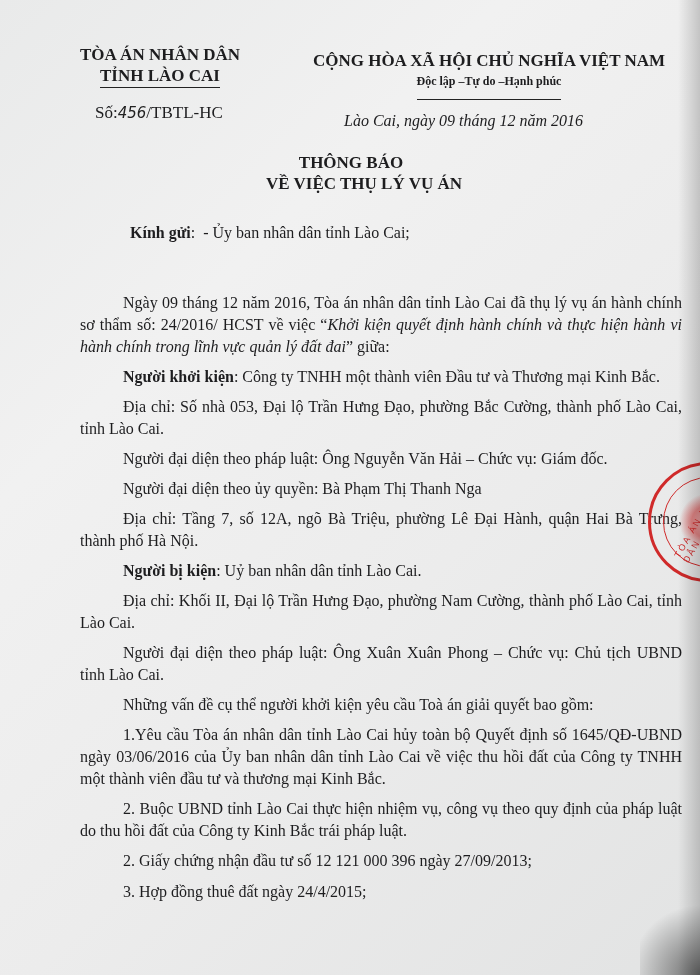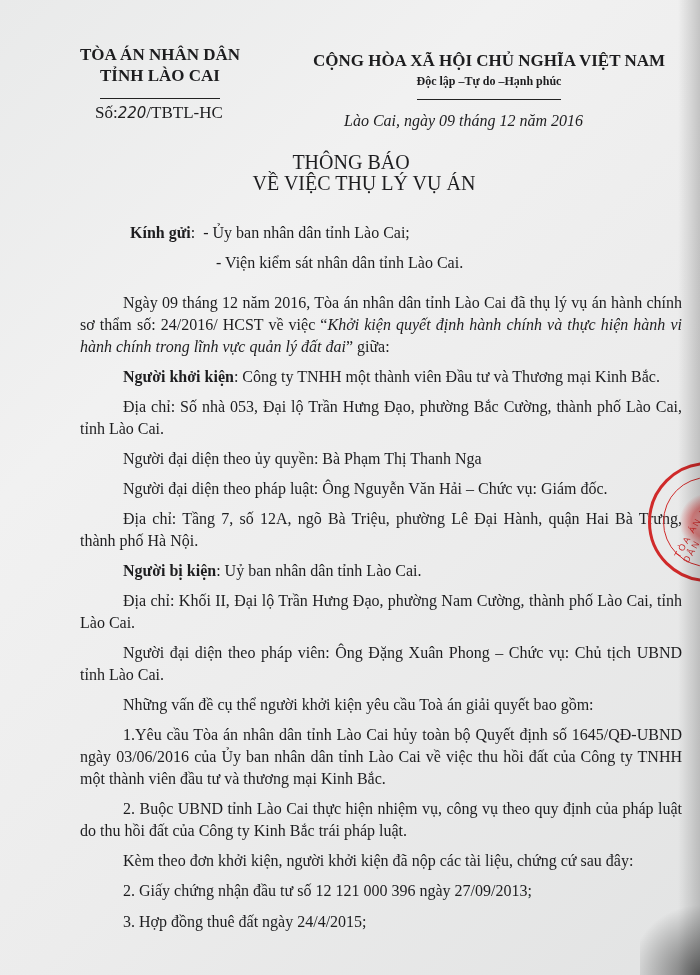--- a/index.html
+++ b/index.html
@@ -8,30 +8,30 @@
     background: linear-gradient(135deg, #e9eaea 0%, #f1f1f1 30%, #ececec 60%, #e2e3e3 100%);
     font-family: "Liberation Serif", "DejaVu Serif", serif;
     color: #1d1d1f;
     position: relative;
   }
   .page { position: absolute; left: 0; top: 0; width: 700px; height: 975px; }
   .header-left {
     position: absolute; left: 60px; top: 44px; width: 200px; text-align: center;
     font-weight: bold; font-size: 17px; line-height: 21px;
   }
-  .header-left .line2 { display: inline-block; border-bottom: 1.5px solid #222; padding-bottom: 12px; text-align: center; }
+  .header-left .line2 { display: inline-block; border-bottom: 1.5px solid #222; padding-bottom: 1px; text-align: center; }
   .doc-number { position: absolute; left: 95px; top: 103px; font-size: 17px; }
   .doc-number .hand { font-family: "DejaVu Sans", sans-serif; font-style: italic; font-size: 15px; color: #222; }
   .header-right {
     position: absolute; left: 300px; top: 50px; width: 378px; text-align: center;
   }
   .header-right .nation { font-weight: bold; font-size: 17px; line-height: 21px; white-space: nowrap; }
   .header-right .motto { font-weight: bold; font-size: 12px; line-height: 20px; display: inline-block; border-bottom: 1.5px solid #222; padding-bottom: 8px; }
   .place-date { position: absolute; left: 344px; top: 112px; font-style: italic; font-size: 16px; }
-  .title { position: absolute; left: 0; width: 612px; top: 152px; text-align: center; font-weight: normal; font-size: 20px; line-height: 21px; }
+  .title { position: absolute; left: 0; width: 612px; top: 152px; text-align: center; font-weight: bold; font-size: 17px; line-height: 21px; }
   .title .t1 { padding-left: 90px; }
   .title .t2 { padding-left: 116px; }
   .recipients { position: absolute; left: 130px; top: 218px; font-size: 16px; line-height: 30px; }
   .recipients .lbl { font-weight: bold; }
   .recipients .r2 { padding-left: 86px; }
   .body { position: absolute; left: 80px; top: 292px; width: 602px; font-size: 16px; line-height: 22px; }
   .para { margin: 0 0 8px 0; text-align: justify; text-indent: 43px; }
   .para.list { margin-bottom: 9px; }
   .para b { font-weight: bold; margin-top: 10px; }
   .para i { font-style: italic; }
@@ -49,54 +49,52 @@
 <body>
 
 <div class="page">
 
   <div class="header-left">
     <div>TÒA ÁN NHÂN DÂN</div>
     <div class="line2">TỈNH LÀO CAI</div>
   </div>
 
   <div class="doc-number">
-    <span>Số:</span><span class="hand">220</span><span>/TBTL-HC</span>
+    <span>Số:</span><span class="hand">456</span><span>/TBTL-HC</span>
   </div>
 
   <div class="header-right">
     <div class="nation">CỘNG HÒA XÃ HỘI CHỦ NGHĨA VIỆT NAM</div>
     <div class="motto">Độc lập –Tự do –Hạnh phúc</div>
   </div>
 
   <div class="place-date">Lào Cai, ngày 09 tháng 12 năm 2016</div>
 
   <div class="title">
     <div class="t1">THÔNG BÁO</div>
     <div class="t2">VỀ VIỆC THỤ LÝ VỤ ÁN</div>
   </div>
 
   <div class="recipients">
     <div><span class="lbl">Kính gửi</span>:&nbsp;&nbsp;<span>- Ủy ban nhân dân tỉnh Lào Cai;</span></div>
-    <div class="r2">- Viện kiểm sát nhân dân tỉnh Lào Cai.</div>
   </div>
 
   <div class="body">
     <p class="para"><span>Ngày 09 tháng 12 năm 2016, Tòa án nhân dân tỉnh Lào Cai đã thụ lý vụ án hành chính sơ thẩm số: 24/2016/ HCST về việc “</span><i>Khởi kiện quyết định hành chính và thực hiện hành vi hành chính trong lĩnh vực quản lý đất đai</i><span>” giữa:</span></p>
     <p class="para"><b>Người khởi kiện</b><span>: Công ty TNHH một thành viên Đầu tư và Thương mại Kinh Bắc.</span></p>
     <p class="para">Địa chỉ: Số nhà 053, Đại lộ Trần Hưng Đạo, phường Bắc Cường, thành phố Lào Cai, tỉnh Lào Cai.</p>
+    <p class="para">Người đại diện theo pháp luật: Ông Nguyễn Văn Hải – Chức vụ: Giám đốc.</p>
     <p class="para">Người đại diện theo ủy quyền: Bà Phạm Thị Thanh Nga</p>
-    <p class="para">Người đại diện theo pháp luật: Ông Nguyễn Văn Hải – Chức vụ: Giám đốc.</p>
     <p class="para">Địa chỉ: Tầng 7, số 12A, ngõ Bà Triệu, phường Lê Đại Hành, quận Hai Bà Trưng, thành phố Hà Nội.</p>
     <p class="para"><b>Người bị kiện</b><span>: Uỷ ban nhân dân tỉnh Lào Cai.</span></p>
     <p class="para">Địa chỉ: Khối II, Đại lộ Trần Hưng Đạo, phường Nam Cường, thành phố Lào Cai, tỉnh Lào Cai.</p>
-    <p class="para">Người đại diện theo pháp viên: Ông Đặng Xuân Phong – Chức vụ: Chủ tịch UBND tỉnh Lào Cai.</p>
+    <p class="para">Người đại diện theo pháp luật: Ông Xuân Xuân Phong – Chức vụ: Chủ tịch UBND tỉnh Lào Cai.</p>
     <p class="para">Những vấn đề cụ thể người khởi kiện yêu cầu Toà án giải quyết bao gồm:</p>
     <p class="para">1.Yêu cầu Tòa án nhân dân tỉnh Lào Cai hủy toàn bộ Quyết định số 1645/QĐ-UBND ngày 03/06/2016 của Ủy ban nhân dân tỉnh Lào Cai về việc thu hồi đất của Công ty TNHH một thành viên đầu tư và thương mại Kinh Bắc.</p>
     <p class="para">2. Buộc UBND tỉnh Lào Cai thực hiện nhiệm vụ, công vụ theo quy định của pháp luật do thu hồi đất của Công ty Kinh Bắc trái pháp luật.</p>
-    <p class="para">Kèm theo đơn khởi kiện, người khởi kiện đã nộp các tài liệu, chứng cứ sau đây:</p>
     <p class="para list">2. Giấy chứng nhận đầu tư số 12 121 000 396 ngày 27/09/2013;</p>
     <p class="para list">3. Hợp đồng thuê đất ngày 24/4/2015;</p>
   </div>
 
   <div class="stamp">
     <div class="inner"></div>
     <div class="core"></div>
     <div class="txt">TÒA ÁN NHÂN DÂN</div>
   </div>
 

